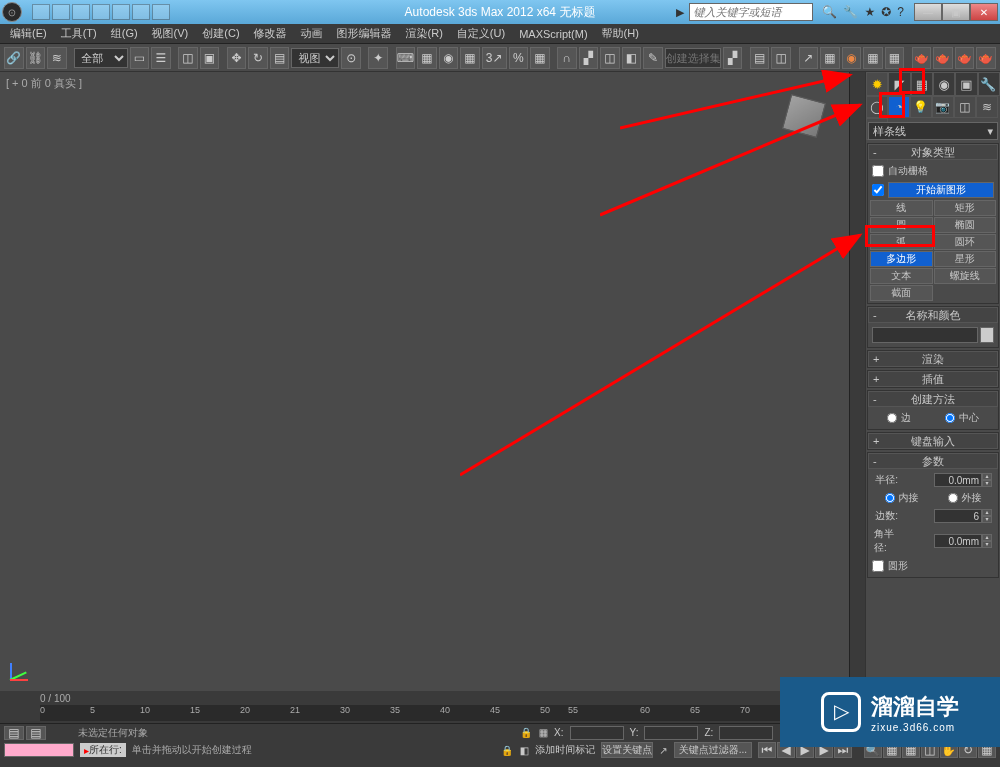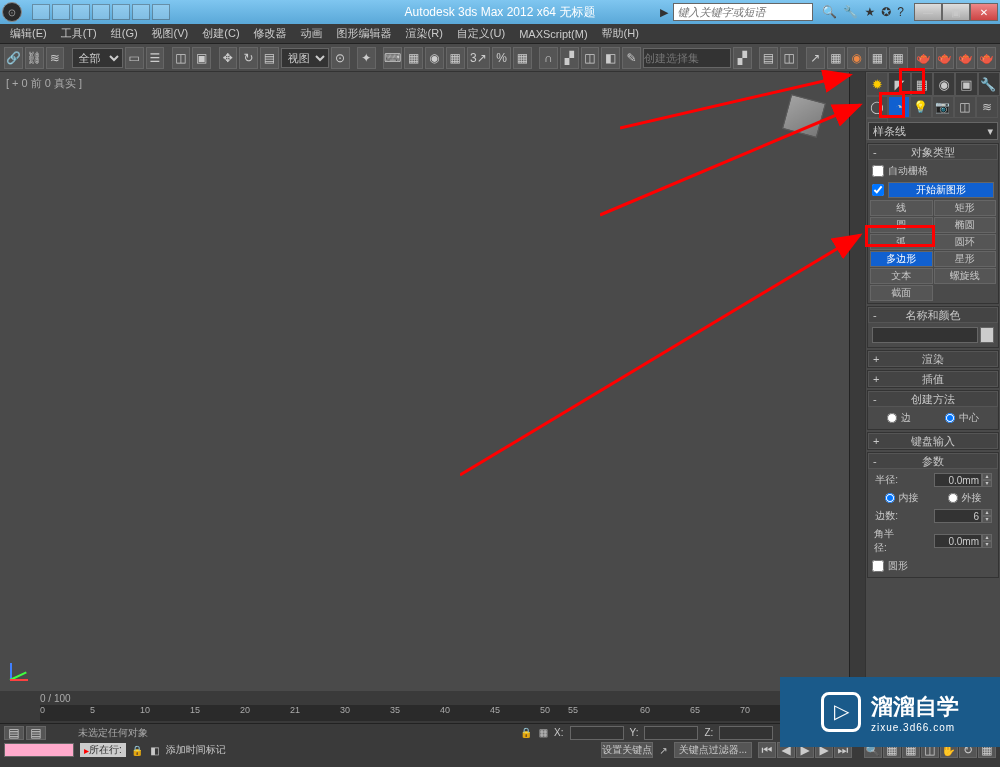--- a/index.html
+++ b/index.html
@@ -5,36 +5,36 @@
 * { margin:0; padding:0; box-sizing:border-box; font-family:"Microsoft YaHei",SimSun,sans-serif; }
 body { background:#4a4a4a; color:#c8c8c8; font-size:11px; width:1000px; height:767px; overflow:hidden; position:relative; }
 
 
 .title-bar { height:24px; background:linear-gradient(#7fc6f0,#5aa8d8); display:flex; align-items:center; padding:0 2px; position:relative; }
 .app-icon { width:20px; height:20px; background:#2a2a2a; border-radius:50%; border:1px solid #888; display:flex; align-items:center; justify-content:center; color:#999; font-size:10px; margin-right:4px; }
 .title-text { position:absolute; left:50%; transform:translateX(-50%); color:#fff; font-size:12px; white-space:nowrap; }
 .qat { display:flex; gap:2px; margin-left:6px; }
 .qat-btn { width:18px; height:16px; background:rgba(255,255,255,0.2); border:1px solid rgba(0,0,0,0.3); }
 .title-right { margin-left:auto; display:flex; align-items:center; gap:4px; }
-.search-box { width:140px; height:18px; background:#fff; color:#888; font-style:italic; font-size:11px; padding:0 4px; border:1px solid #666; }
+.search-box { width:124px; height:18px; background:#fff; color:#888; font-style:italic; font-size:11px; padding:0 4px; border:1px solid #666; }
 .sys-icons { display:flex; gap:6px; align-items:center; color:#333; font-size:12px; margin:0 6px; }
 .win-btns { display:flex; }
 .win-btn { width:28px; height:18px; background:linear-gradient(#ddd,#aaa); border:1px solid #666; display:flex; align-items:center; justify-content:center; font-size:10px; }
 .win-btn.close { background:linear-gradient(#e88,#c44); color:#fff; }
 
 
 .menu-bar { height:20px; background:#3a3a3a; display:flex; align-items:center; padding:0 4px; gap:2px; border-bottom:1px solid #222; }
 .menu-item { padding:2px 6px; color:#ccc; cursor:default; }
 
 
 .toolbar { height:28px; background:#4a4a4a; display:flex; align-items:center; padding:0 4px; gap:2px; border-bottom:1px solid #333; }
 .tb-btn { width:22px; height:22px; background:#555; border:1px solid #666; display:flex; align-items:center; justify-content:center; font-size:12px; color:#ccc; }
 .tb-sep { width:4px; }
 .tb-select { height:20px; background:#333; color:#ccc; border:1px solid #666; font-size:11px; padding:0 2px; }
-.tb-input { height:20px; background:#333; color:#ccc; border:1px solid #666; font-size:11px; width:88px; }
+.tb-input { height:20px; background:#333; color:#ccc; border:1px solid #666; font-size:11px; width:56px; }
 
 
 .main { display:flex; height:619px; }
 .viewport { flex:1; background:#4a4a4a; position:relative; }
 .vp-label { position:absolute; top:4px; left:6px; color:#aaa; font-size:11px; }
 .vp-axis { position:absolute; bottom:10px; left:10px; width:30px; height:30px; }
 .vp-axis .z { position:absolute; width:2px; height:18px; background:#4080ff; bottom:0; left:0; }
 .vp-axis .y { position:absolute; width:18px; height:2px; background:#40ff40; bottom:0; left:0; transform:rotate(-25deg); transform-origin:left; }
 .vp-axis .x { position:absolute; width:18px; height:2px; background:#ff4040; bottom:0; left:0; }
 .viewcube { position:absolute; top:20px; right:20px; width:50px; height:50px; opacity:0.6; }
@@ -410,20 +410,21 @@
     <span style="margin-left:10px">🗝</span>
     <span class="obj-btn" style="width:54px;height:14px">自动关键点</span>
     <input class="coord-box" style="width: 50px; background: rgb(221, 221, 221); color: rgb(51, 51, 51);" value="选定对象">
   </div>
   <div class="status-row2">
     <div class="pink-box"></div>
     <div class="tag-box">
         <span style="color:red">▸</span>
         <span>所在行:</span>
       </div>
+    <span class="prompt-area">单击并拖动以开始创建过程</span>
     <span>🔒</span>
     <span>◧</span>
     <span>添加时间标记</span>
     <span style="margin-left:auto" class="obj-btn">设置关键点</span>
     <span>↗</span>
     <span class="obj-btn" style="width:auto;padding:0 4px">关键点过滤器...</span>
     <div style="display:flex;gap:1px">
       <div class="tb-btn" style="width:18px;height:16px">⏮</div>
       <div class="tb-btn" style="width:18px;height:16px">◀</div>
       <div class="tb-btn" style="width:18px;height:16px">▶</div>

